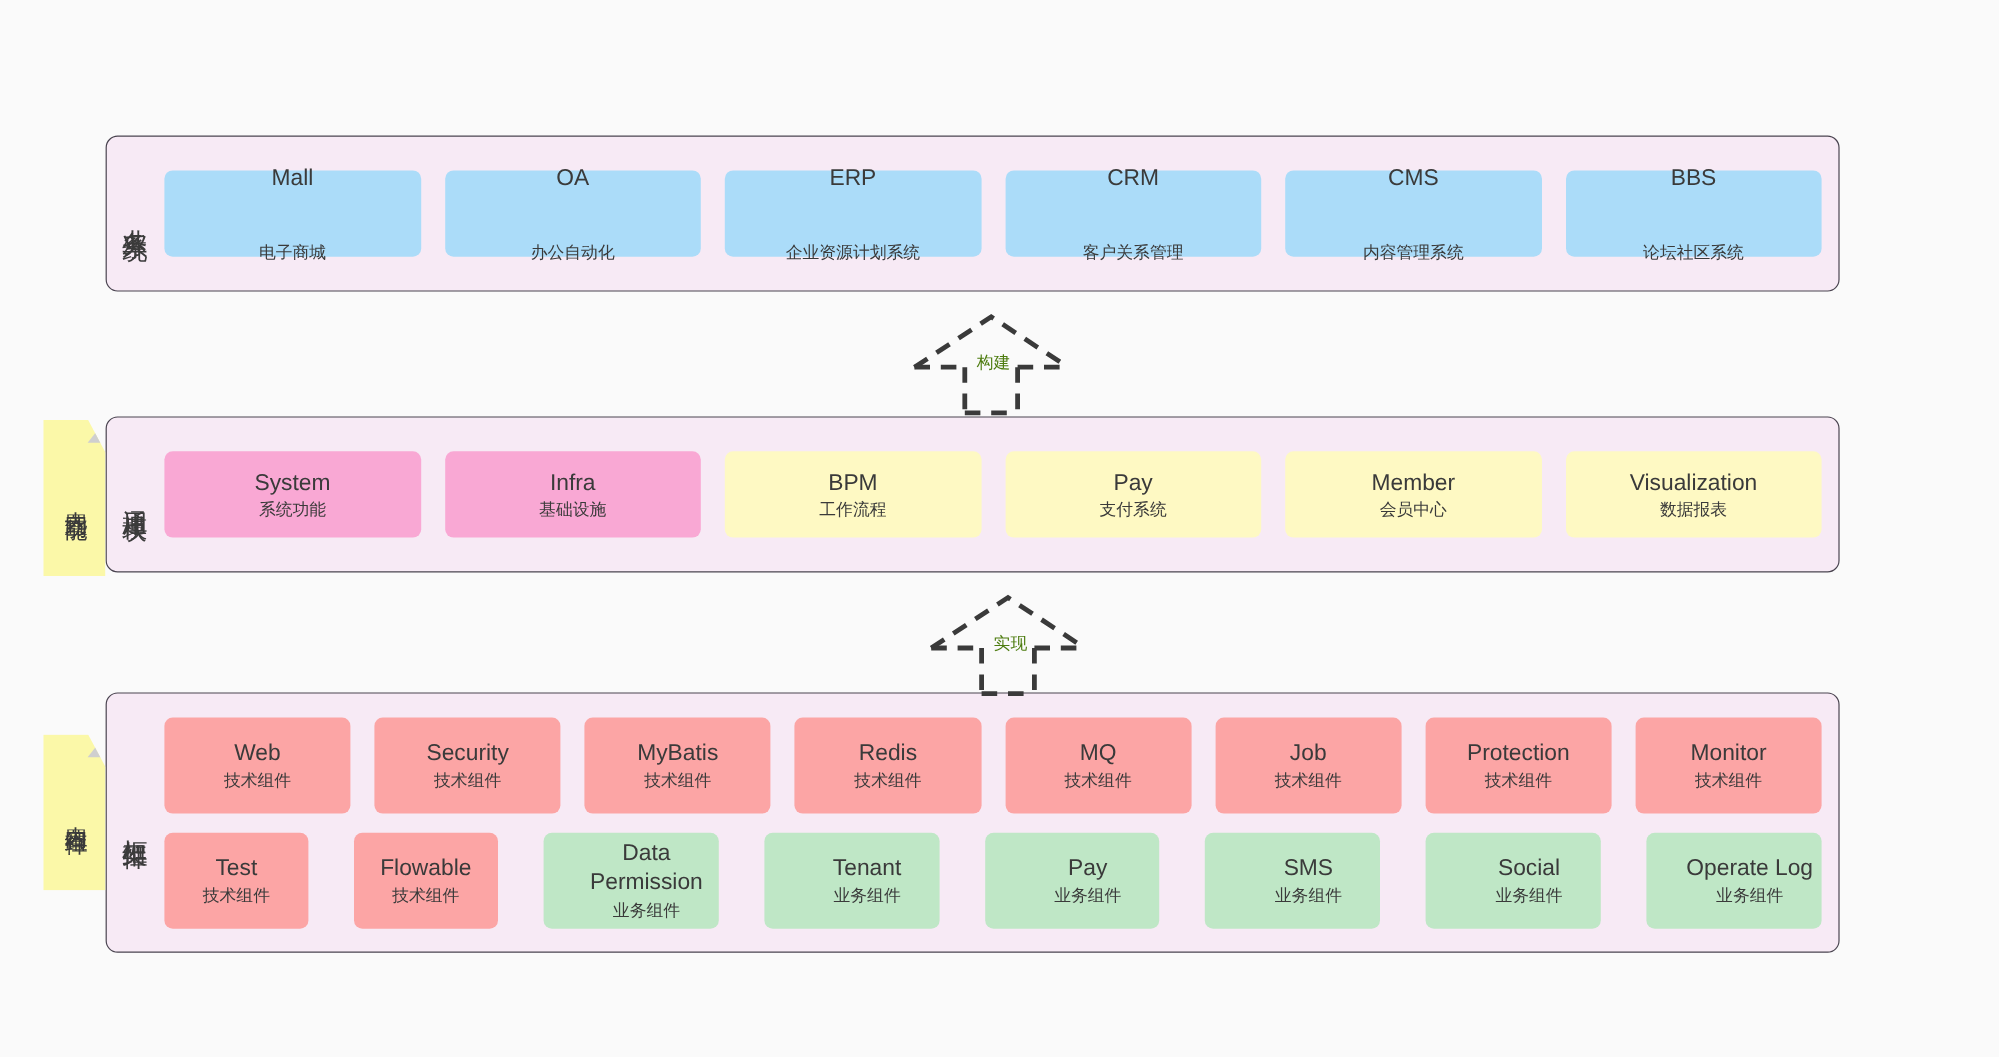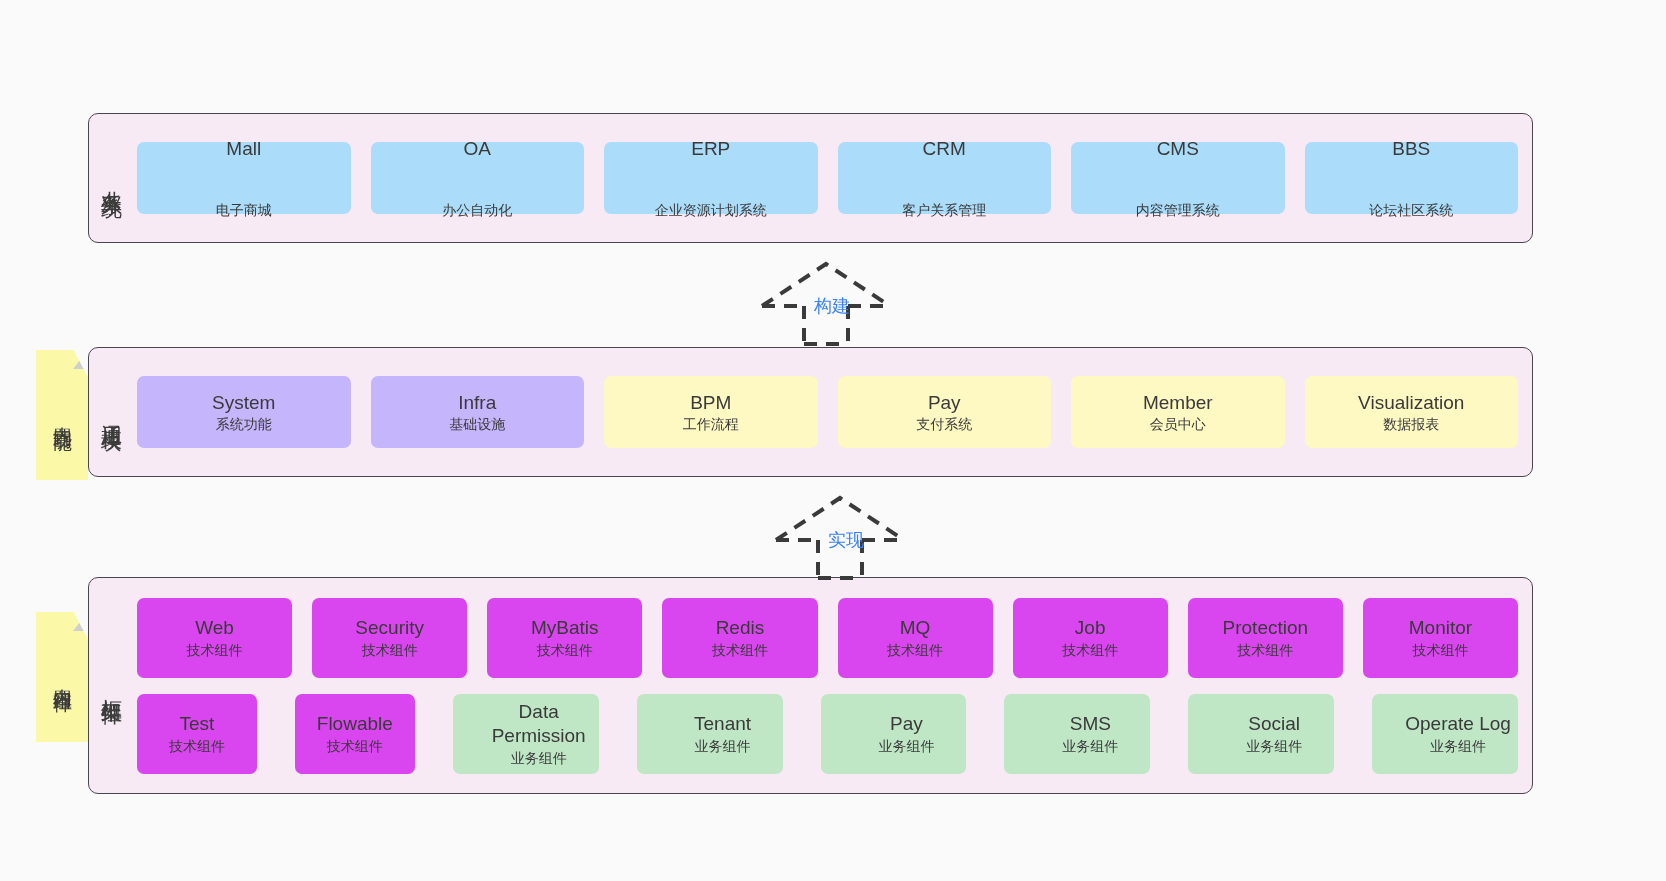--- a/index.html
+++ b/index.html
@@ -81,23 +81,23 @@
   .card .c-en {
     font-size: 19px;
     color: #3a3a3a;
   }
   .card .c-cn {
     font-size: 14px;
     color: #3a3a3a;
   }
 
   .card.blue   { background: #abdcf9; gap: 39px; }
-  .card.red    { background: #c4b5fd; }
+  .card.red    { background: #f9a8d4; }
   .card.pink   { background: #fef9c3; }
-  .card.green  { background: #d946ef; }
+  .card.green  { background: #fca5a5; }
   .card.lgreen { background: #bfe7c6; padding-left: 32px; }
 
   
   .tab {
     position: absolute;
     width: 52px;
     background: #fbf8a8;
     box-sizing: border-box;
     display: flex;
     align-items: center;
@@ -125,22 +125,22 @@
     border-right: 0 solid transparent;
   }
 
   
   .arrow-wrap {
     position: absolute;
     z-index: 2;
   }
   .arrow-label {
     position: absolute;
-    font-size: 18px;
-    color: #3b82f6;
+    font-size: 14px;
+    color: #4d7c0f;
     white-space: nowrap;
     background: transparent;
     user-select: none;
   }
 </style>
 </head>
 <body>
 
 <div class="canvas">
 

